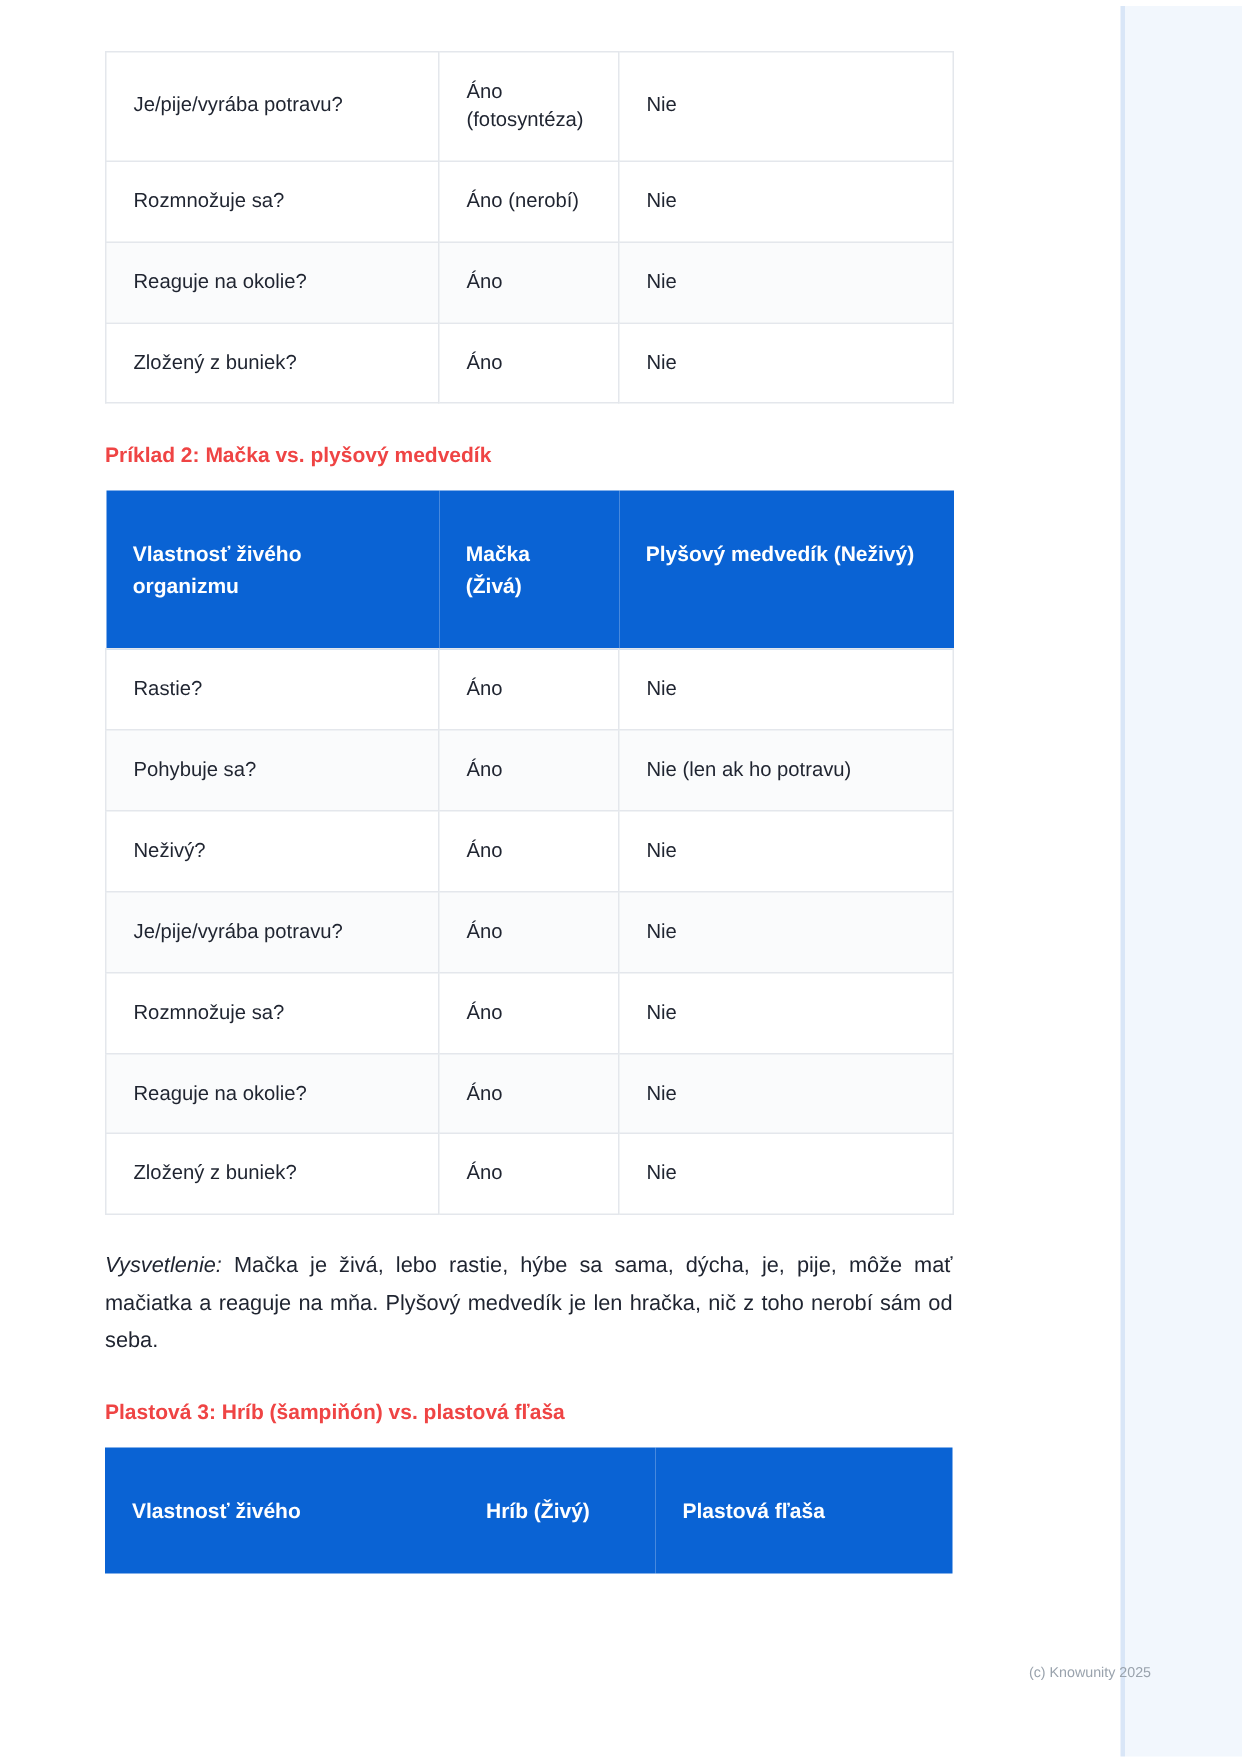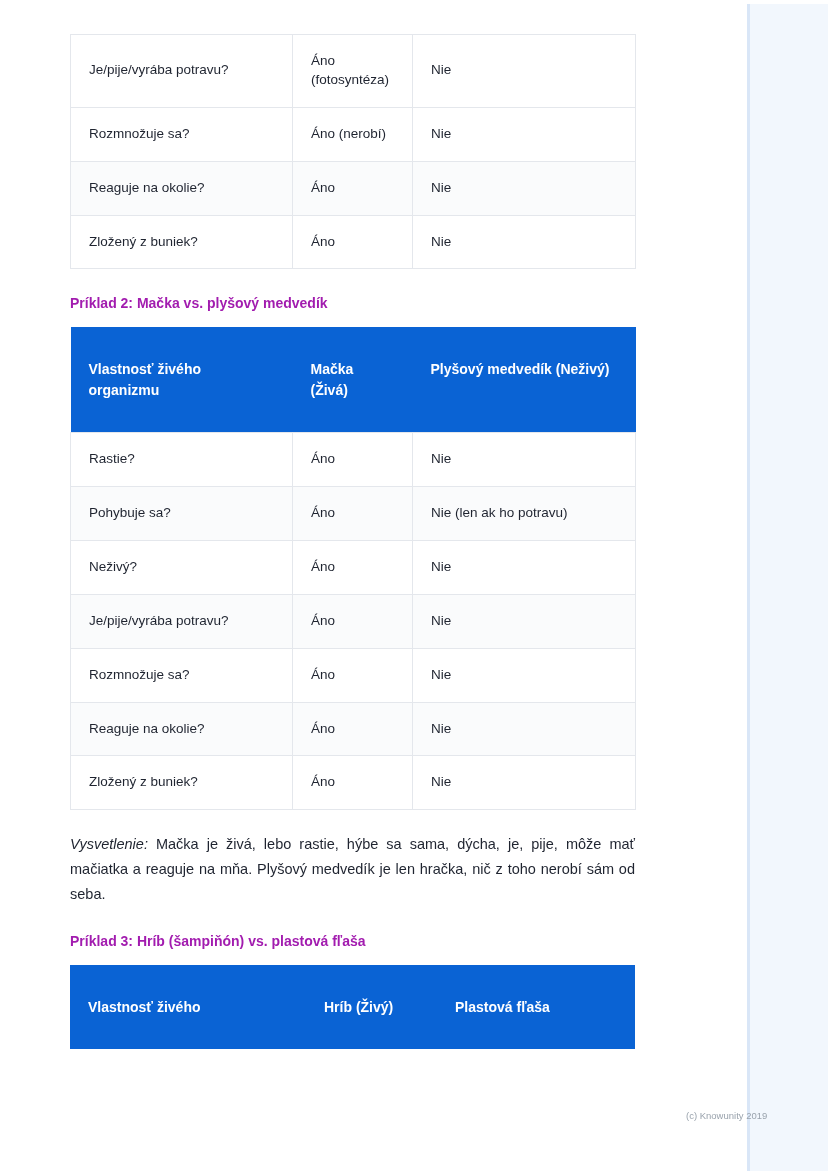--- a/index.html
+++ b/index.html
@@ -97,21 +97,21 @@
     color: #1f2430;
     text-align: justify;
     margin: 22px 0 0 0;
   }
   .para em {
     font-style: italic;
   }
   .subhead {
     font-size: 14px;
     font-weight: bold;
-    color: #a21caf;
+    color: #ef4444;
     margin: 26px 0 0 0;
   }
   .tbl-wrap { margin-top: 16px; }
 
   .footer-note {
     position: absolute;
     left: 686px;
     top: 1106px;
     font-size: 9.5px;
     color: #9aa3ad;
@@ -212,36 +212,36 @@
             <td>Zložený z buniek?</td>
             <td>Áno</td>
             <td>Nie</td>
           </tr>
         </tbody>
       </table>
     </div>
 
     <p class="para"><em>Vysvetlenie:</em><span> Mačka je živá, lebo rastie, hýbe sa sama, dýcha, je, pije, môže mať mačiatka a reaguje na mňa. Plyšový medvedík je len hračka, nič z toho nerobí sám od seba.</span></p>
 
-    <p class="subhead">Príklad 3: Hríb (šampiňón) vs. plastová fľaša</p>
+    <p class="subhead">Plastová 3: Hríb (šampiňón) vs. plastová fľaša</p>
 
     <div class="tbl-wrap">
       <table>
         <colgroup>
             <col style="width:236px">
             <col style="width:131px">
             <col style="width:198px">
           </colgroup>
         <thead>
           <tr>
             <th>Vlastnosť živého</th>
             <th>Hríb (Živý)</th>
             <th>Plastová fľaša</th>
           </tr>
         </thead>
       </table>
     </div>
 
   </div>
 
-  <div class="footer-note">(c) Knowunity 2019</div>
+  <div class="footer-note">(c) Knowunity 2025</div>
 
 </div>
 
 </body></html>

